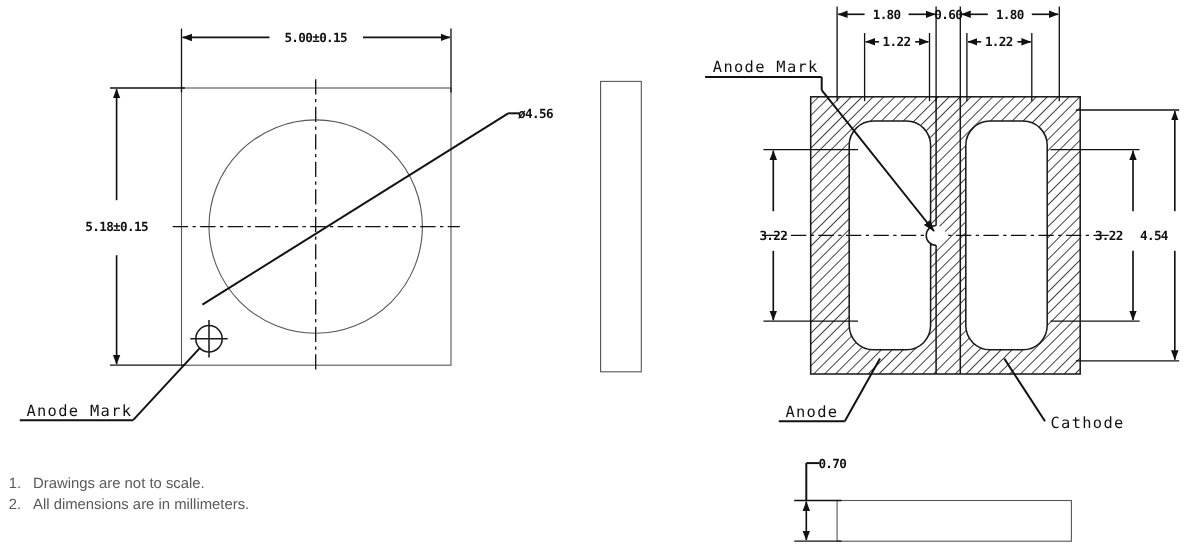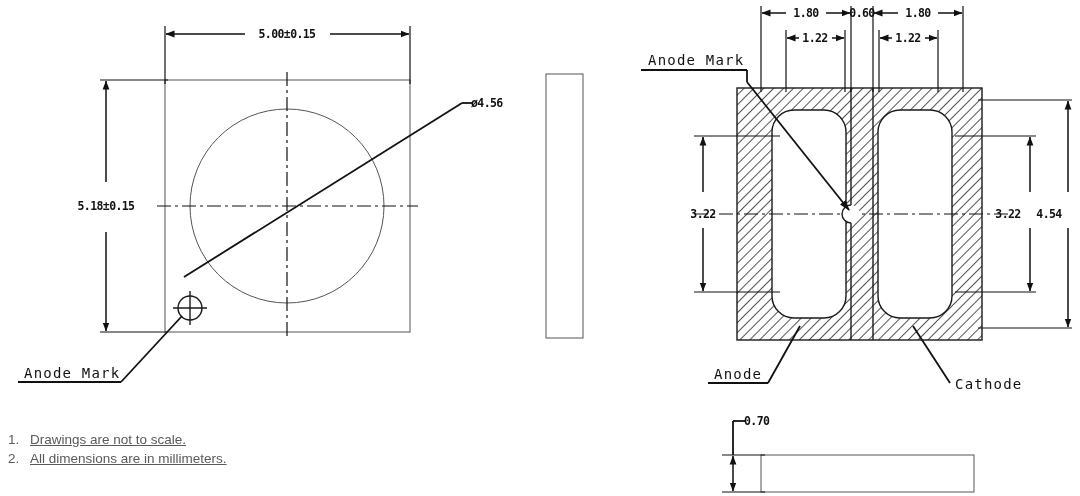--- a/index.html
+++ b/index.html
@@ -63,21 +63,21 @@
     letter-spacing: 0.1px;
   }
   .note-row {
     display: flex;
     font-family: "Liberation Sans", sans-serif;
     font-size: 13.5px;
     color: #58595b;
     line-height: 1.42;
   }
   .note-num { width: 22px; flex: 0 0 22px; }
-  .note-txt { flex: 1 1 auto; text-decoration: underline; }
+  .note-txt { flex: 1 1 auto; }
 </style>
 </head>
 <body>
 
 <div id="drawing-root">
 
   <svg class="sheet" viewBox="0 0 1080 496" xmlns="http://www.w3.org/2000/svg">
     <defs>
       <pattern id="hatch45" patternUnits="userSpaceOnUse" width="7" height="7" patternTransform="rotate(45)">
         <line x1="0" y1="0" x2="0" y2="7" stroke="#1a1a1a" stroke-width="1.5"></line>

